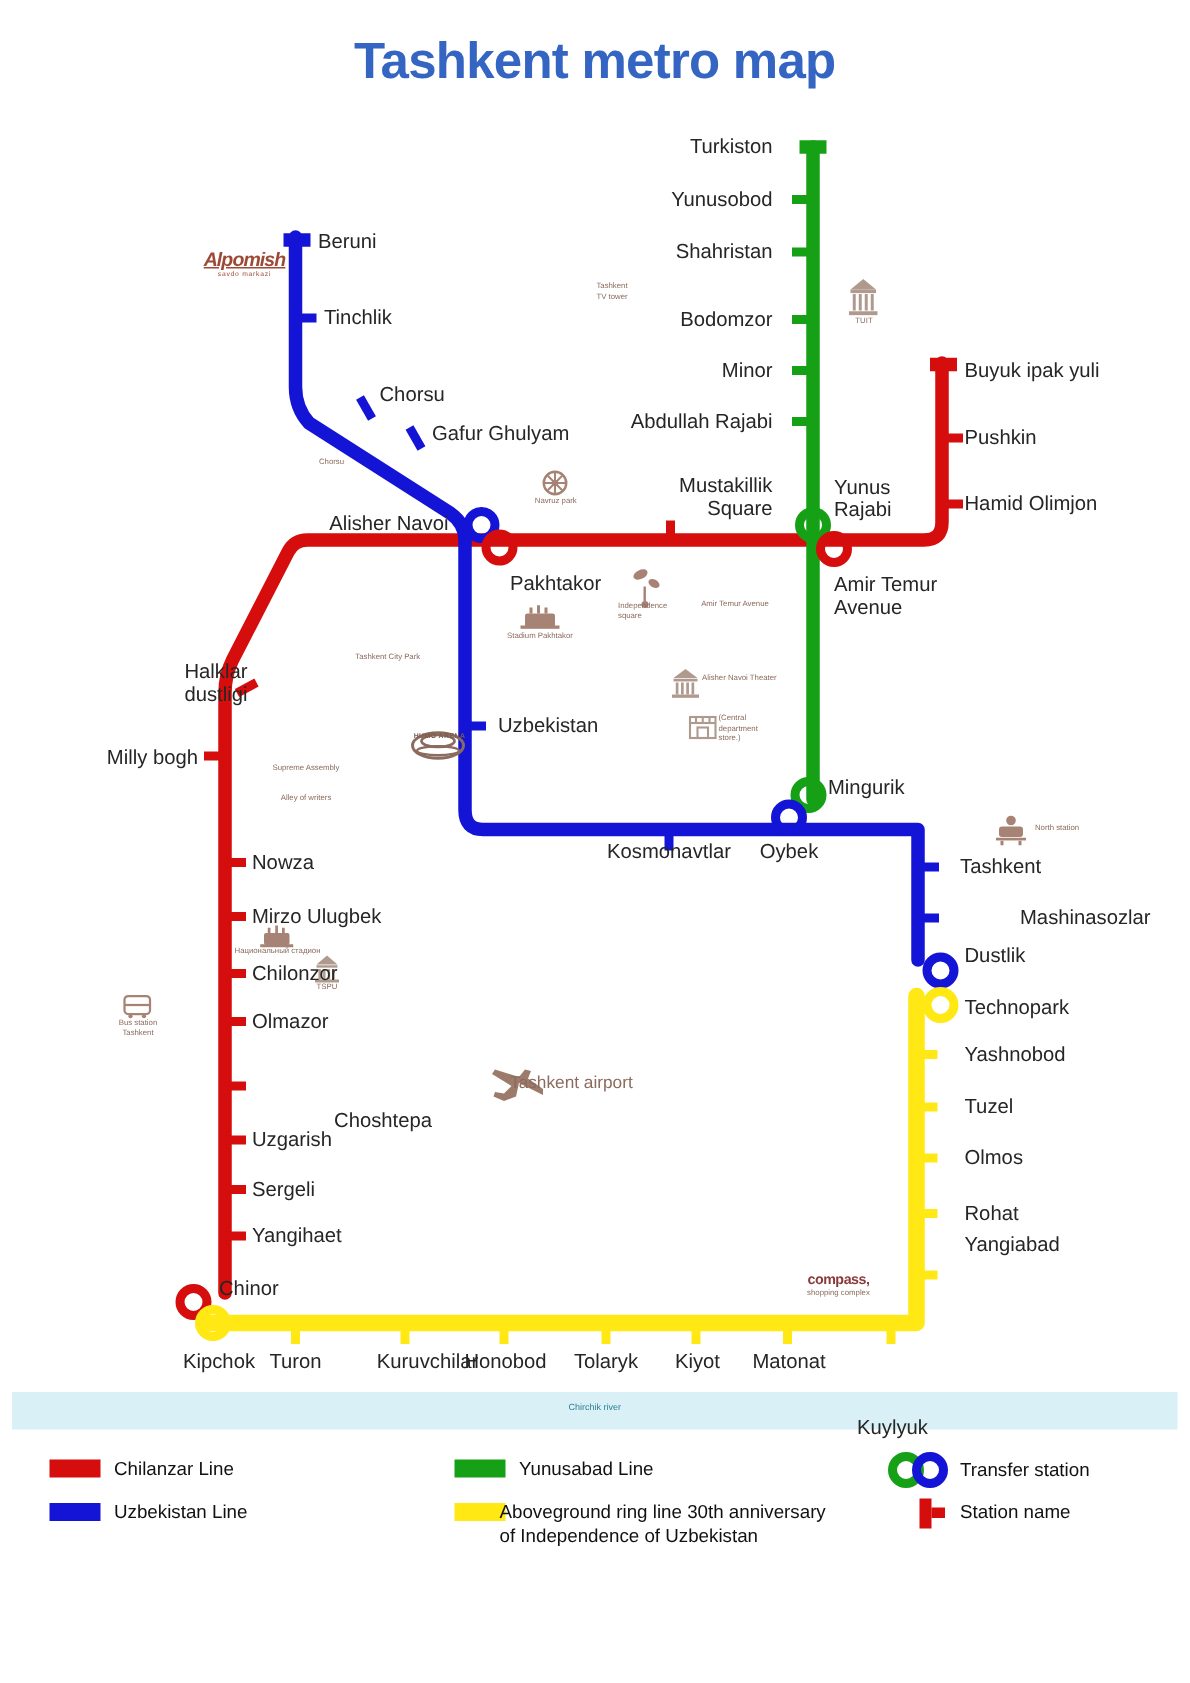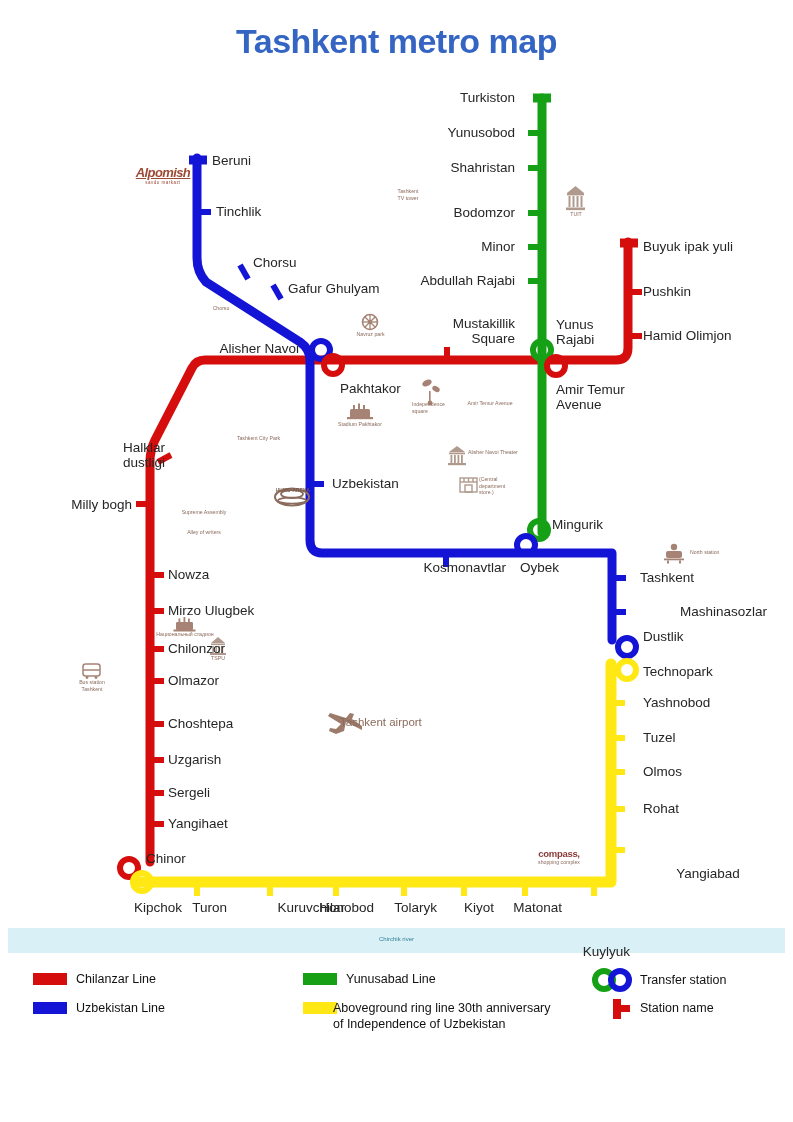--- a/index.html
+++ b/index.html
@@ -12,21 +12,21 @@
   .title{
     position:absolute;left:0;top:22px;width:793px;text-align:center;
     font-size:34px;font-weight:bold;color:#3565c2;letter-spacing:-0.5px;
     font-family:"Liberation Sans",sans-serif;
   }
   .st-label{
     position:absolute;font-size:13.5px;color:#262626;white-space:pre-line;
     line-height:1.12;font-family:"Liberation Sans",sans-serif;
   }
   .st-label.r{text-align:right;}
-  .st-label.c{text-align:right;}
+  .st-label.c{text-align:center;}
   .poi{
     position:absolute;font-size:5.2px;color:#8b6b5d;line-height:1.25;
     text-align:center;font-family:"Liberation Sans",sans-serif;white-space:pre-line;
   }
   .poi.left{text-align:left;}
   .river{
     position:absolute;left:8px;top:928px;width:777px;height:25px;
     background:#d9f0f7;
   }
   .river-label{
@@ -309,30 +309,30 @@
 <div class="st-label" style="left:552px;top:517px;width:110px;">Mingurik</div>
 <div class="st-label" style="left:640px;top:570px;width:140px;">Tashkent</div>
 <div class="st-label" style="left:640px;top:604px;width:145px;margin-left:40px;">Mashinasozlar</div>
 <div class="st-label" style="left:643px;top:629px;width:120px;">Dustlik</div>
 
 <div class="st-label" style="left:643px;top:664px;width:130px;">Technopark</div>
 <div class="st-label" style="left:643px;top:695px;width:130px;">Yashnobod</div>
 <div class="st-label" style="left:643px;top:730px;width:120px;">Tuzel</div>
 <div class="st-label" style="left:643px;top:764px;width:120px;">Olmos</div>
 <div class="st-label" style="left:643px;top:801px;width:120px;">Rohat</div>
-<div class="st-label" style="left:643px;top:866px;width:130px;text-align:center;">Yangiabad</div>
+<div class="st-label" style="left:643px;top:822px;width:130px;">Yangiabad</div>
 
 <div class="st-label r" style="left:45px;top:440px;width:120px;">Halklar
 dustligi</div>
 <div class="st-label r" style="left:22px;top:497px;width:110px;">Milly bogh</div>
 <div class="st-label" style="left:168px;top:567px;width:120px;">Nowza</div>
 <div class="st-label" style="left:168px;top:603px;width:140px;">Mirzo Ulugbek</div>
 <div class="st-label" style="left:168px;top:641px;width:120px;">Chilonzor</div>
 <div class="st-label" style="left:168px;top:673px;width:120px;">Olmazor</div>
-<div class="st-label" style="left:168px;top:716px;width:120px;">Choshtepa</div>
+<div class="st-label" style="left:168px;top:739px;width:120px;text-align:right;">Choshtepa</div>
 <div class="st-label" style="left:168px;top:752px;width:120px;">Uzgarish</div>
 <div class="st-label" style="left:168px;top:785px;width:120px;">Sergeli</div>
 <div class="st-label" style="left:168px;top:816px;width:120px;">Yangihaet</div>
 <div class="st-label" style="left:146px;top:851px;width:120px;">Chinor</div>
 
 <div class="st-label c" style="left:110px;top:900px;width:72px;">Kipchok</div>
 <div class="st-label c" style="left:167px;top:900px;width:60px;">Turon</div>
 <div class="st-label c" style="left:276px;top:900px;width:120px;left:225px;">Kuruvchilar</div>
 <div class="st-label c" style="left:300px;top:900px;width:74px;">Honobod</div>
 <div class="st-label c" style="left:371px;top:900px;width:66px;">Tolaryk</div>

